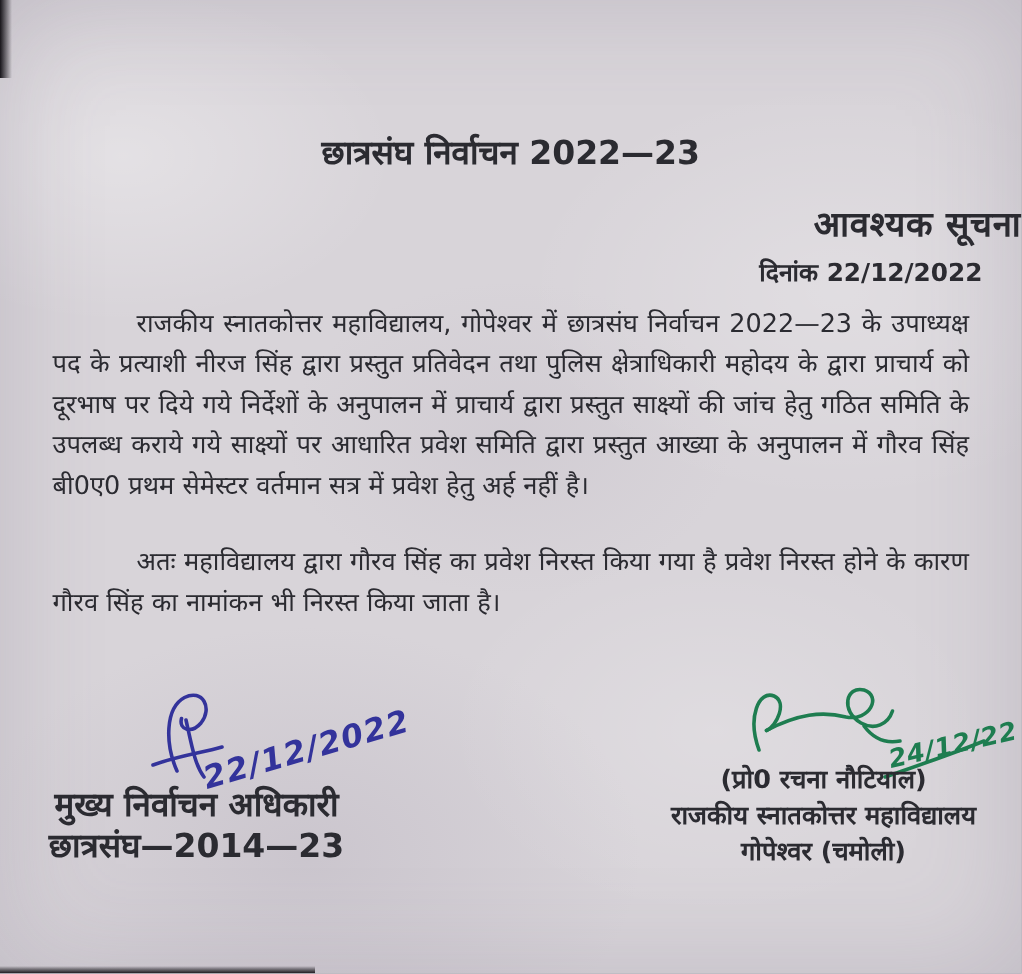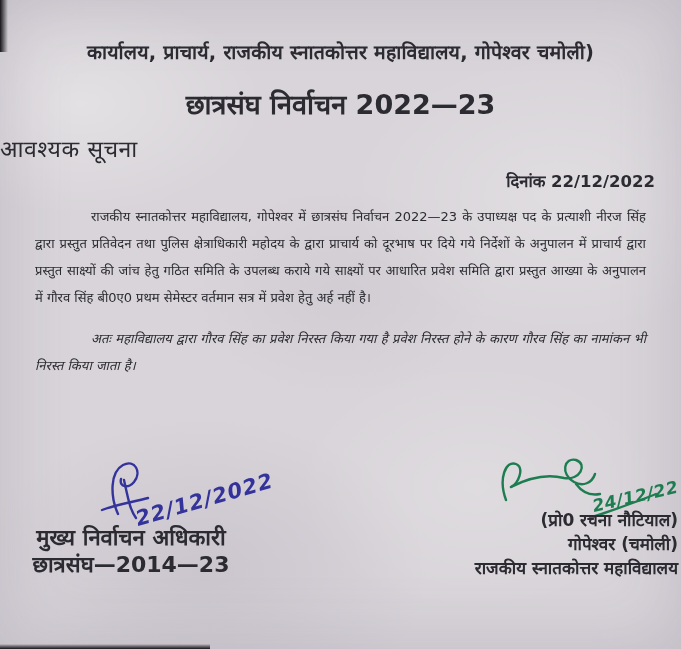--- a/index.html
+++ b/index.html
@@ -42,82 +42,81 @@
     text-align: center;
     font-size: 19.5px;
     font-weight: 600;
     letter-spacing: 0.2px;
   }
   .title {
     position: absolute;
     top: 85px; left: 0;
     width: 100%;
     text-align: center;
-    font-size: 27px;
+    font-size: 22px;
     font-weight: 700;
   }
   .subtitle {
     position: absolute;
     top: 132px; left: 0;
     width: 100%;
-    text-align: left;
+    text-align: right;
     font-size: 23px;
-    font-weight: 400;
+    font-weight: 700;
     letter-spacing: 0.5px;
   }
   .date-line {
     position: absolute;
     top: 169px; right: 26px;
     font-size: 16.5px;
     font-weight: 600;
   }
   .body-text {
     position: absolute;
     top: 203px; left: 35px; right: 35px;
-    font-size: 13px;
+    font-size: 17px;
     line-height: 27px;
     text-align: justify;
   }
   .body-text p { margin: 0; text-indent: 56px; }
-  .body-text p + p { margin-top: 14px; font-style: italic; }
+  .body-text p + p { margin-top: 24px; }
   .sig-svg { position: absolute; }
   .sig-left-svg  { left: 90px;  top: 450px; }
   .sig-right-svg { left: 490px; top: 448px; }
   .sig-left-text {
     position: absolute;
     left: 22px; top: 524px;
     width: 218px;
     text-align: center;
     font-size: 22px;
     line-height: 27px;
     font-weight: 600;
   }
   .sig-right-text {
     position: absolute;
     left: 420px; top: 508px;
     width: 258px;
-    text-align: right;
+    text-align: center;
     font-size: 17px;
     line-height: 24px;
     font-weight: 600;
   }
   .hand-blue  { stroke: #33339b; fill: none; stroke-width: 2.4; stroke-linecap: round; }
   .hand-green { stroke: #1e7d50; fill: none; stroke-width: 2.4; stroke-linecap: round; }
   .hand-text-blue  { fill: #33339b; font-size: 21px; font-style: italic; font-weight: 600; letter-spacing: 1px; }
   .hand-text-green { fill: #1e7d50; font-size: 17px; font-style: italic; font-weight: 600; letter-spacing: 0.5px; }
 </style>
 </head>
 <body>
 
 <div class="paper">
 
   <div class="edge-left-top"></div>
   <div class="edge-bottom"></div>
 
-  <div class="header-line">कार्यालय, प्राचार्य, राजकीय स्नातकोत्तर महाविद्यालय, गोपेश्वर चमोली)</div>
 
   <div class="title">छात्रसंघ निर्वाचन 2022—23</div>
 
   <div class="subtitle">आवश्यक सूचना</div>
 
   <div class="date-line">दिनांक 22/12/2022</div>
 
   <div class="body-text">
     <p>राजकीय स्नातकोत्तर महाविद्यालय, गोपेश्वर में छात्रसंघ निर्वाचन 2022—23 के उपाध्यक्ष पद के प्रत्याशी नीरज सिंह द्वारा प्रस्तुत प्रतिवेदन तथा पुलिस क्षेत्राधिकारी महोदय के द्वारा प्राचार्य को दूरभाष पर दिये गये निर्देशों के अनुपालन में प्राचार्य द्वारा प्रस्तुत साक्ष्यों की जांच हेतु गठित समिति के उपलब्ध कराये गये साक्ष्यों पर आधारित प्रवेश समिति द्वारा प्रस्तुत आख्या के अनुपालन में गौरव सिंह बी0ए0 प्रथम सेमेस्टर वर्तमान सत्र में प्रवेश हेतु अर्ह नहीं है।</p>
     <p>अतः महाविद्यालय द्वारा गौरव सिंह का प्रवेश निरस्त किया गया है प्रवेश निरस्त होने के कारण गौरव सिंह का नामांकन भी निरस्त किया जाता है।</p>
@@ -138,17 +137,17 @@
   <svg class="sig-svg sig-right-svg" width="195" height="78" viewBox="0 0 195 78">
     <path class="hand-green" d="M16,52 C8,30 16,12 26,16 C35,20 28,36 21,39"></path>
     <path class="hand-green" d="M21,39 C42,28 58,26 74,30 C90,33 98,16 86,12 C74,9 70,26 84,34 C93,39 102,35 105,26"></path>
     <path class="hand-green" d="M86,36 C92,44 100,48 110,46"></path>
     <path class="hand-green" d="M100,70 C120,63 144,55 166,46"></path>
     <text class="hand-text-green" transform="translate(104,64) rotate(-13)">24/12/22</text>
   </svg>
 
   <div class="sig-right-text">
     <div>(प्रो0 रचना नौटियाल)</div>
+    <div>राजकीय स्नातकोत्तर महाविद्यालय</div>
     <div>गोपेश्वर (चमोली)</div>
-    <div>राजकीय स्नातकोत्तर महाविद्यालय</div>
   </div>
 
 </div>
 
 </body></html>

